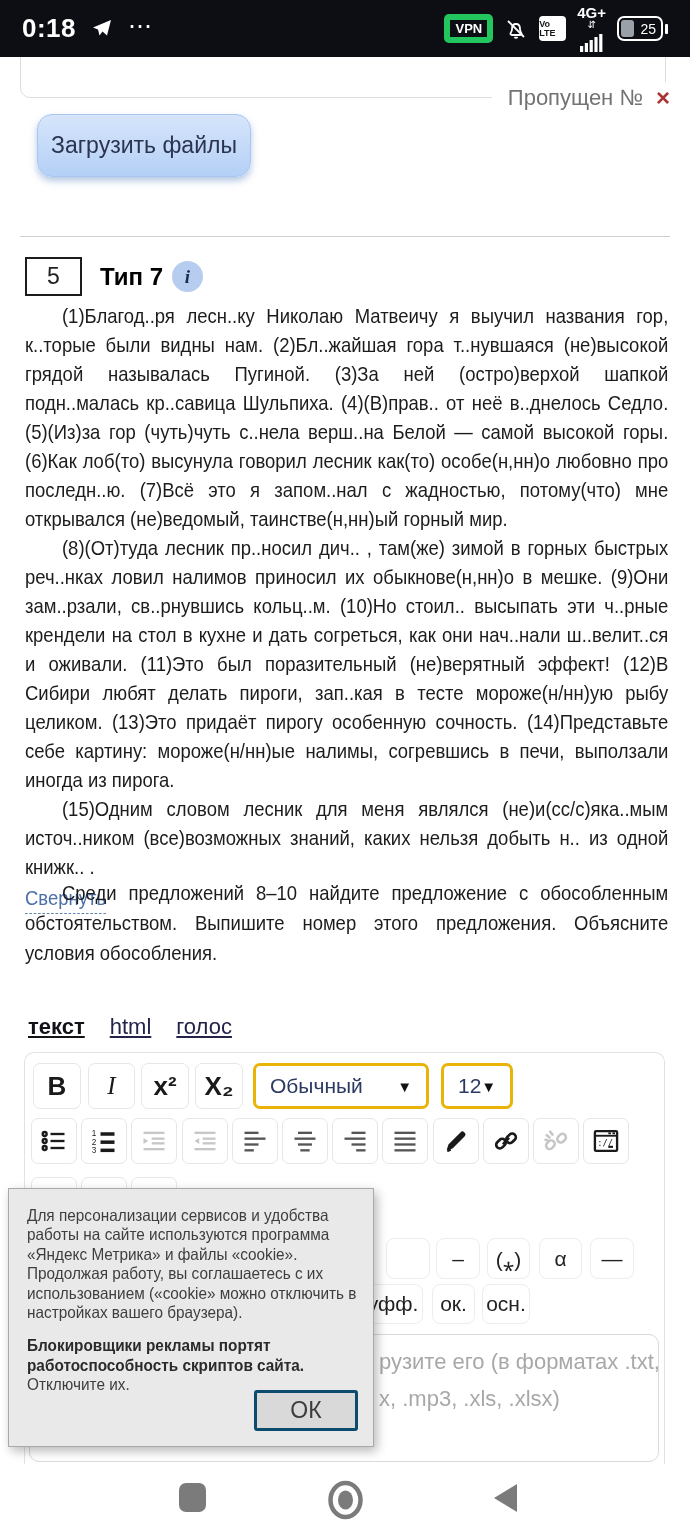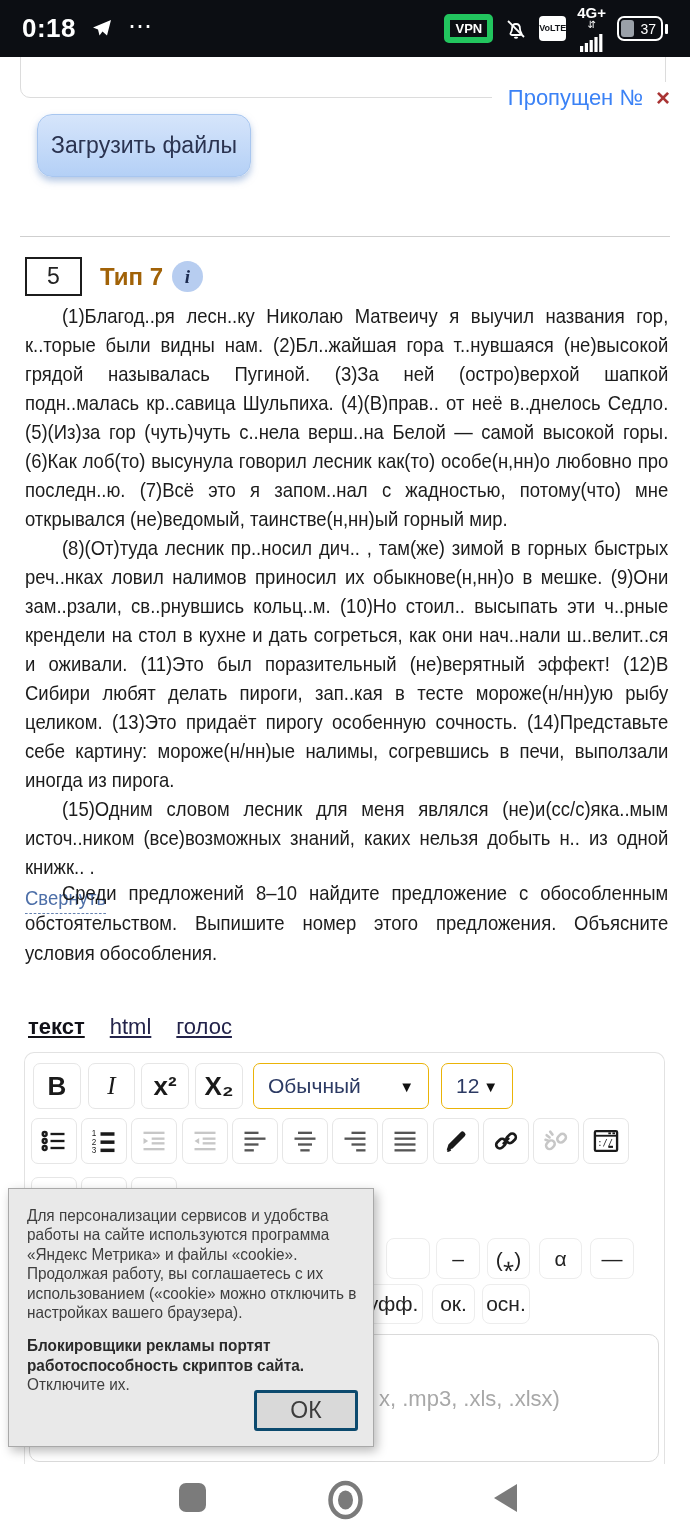--- a/index.html
+++ b/index.html
@@ -11,59 +11,59 @@
   .statusbar { position:absolute; left:0; top:0; width:690px; height:57px;
     background:#0c0e13; color:#fff; display:flex; align-items:center;
     justify-content:space-between; padding:0 22px; z-index:20; }
   .sb-left { display:flex; align-items:center; gap:14px; }
   .sb-time { font-size:26px; font-weight:600; letter-spacing:.5px; }
   .sb-dots { font-size:24px; letter-spacing:3px; margin-top:-6px; }
   .sb-right { display:flex; align-items:center; gap:11px; }
   .sb-vpn { border:6px solid #22c55e; border-radius:5px; font-size:13px;
     font-weight:bold; padding:1px 5px; line-height:1.2; }
   .sb-volte { background:#fff; color:#14161a; border-radius:4px; width:27px;
-    height:25px; display:flex; flex-direction:row; align-items:center;
+    height:25px; display:flex; flex-direction:column; 
     justify-content:center; font-weight:bold; font-size:9px; line-height:1; }
   .sb-net { display:flex; align-items:center; gap:2px;flex-direction:column; }
   .sb-netcol { display:flex; flex-direction:column; align-items:center; line-height:1; }
   .sb-4g { font-size:15px; font-weight:bold; }
   .sb-arrows { font-size:10px; margin-top:0px; }
   .sb-batt { display:flex; align-items:center; gap:2px; }
   .batt-body { position:relative; width:46px; height:25px; border:2px solid #fff;
     border-radius:7px; }
   .batt-fill { position:absolute; left:2px; top:2px; bottom:2px; width:13px;
     background:#9aa0a8; border-radius:3px; }
   .batt-num { position:absolute; right:5px; top:50%; transform:translateY(-52%);
     font-size:14px; color:#fff; }
   .batt-nub { width:3px; height:10px; background:#fff; border-radius:1px; }
 
   
   .answer-box { position:absolute; left:20px; top:40px; width:646px; height:58px;
     border:1px solid #dcdcdc; border-radius:10px; background:#fff; }
   .missed { position:absolute; left:492px; top:82px; width:188px; height:32px;
     background:#fff; display:flex; align-items:center; justify-content:flex-end;
     gap:13px; padding-right:10px; }
-  .missed-label { font-size:22px; color:#3b82f6; }
+  .missed-label { font-size:22px; color:#737373; }
   .missed-x { font-size:24px; font-weight:bold; color:#a93434; line-height:1; }
 
   .upload-btn { position:absolute; left:37px; top:114px; width:214px; height:63px;
     background:linear-gradient(#d6e5fb,#b4d0f6); border:1px solid #a8c6ef;
     border-radius:15px; box-shadow:0 4px 7px rgba(120,155,205,.55);
     display:flex; align-items:center; justify-content:center;
     font-size:23px; color:#2a3350; }
 
   .divider { position:absolute; left:20px; top:236px; width:650px; height:1px;
     background:#cfcfcf; }
 
   
   .task-num { position:absolute; left:25px; top:257px; width:57px; height:39px;
     border:2px solid #1c1c1c; display:flex; align-items:center;
     justify-content:center; font-size:23px; color:#222; background:#fff; }
   .task-type { position:absolute; left:100px; top:263px; font-size:24px;
-    font-weight:bold; color:#a16207; }
+    font-weight:bold; color:#000000; }
   .info-icon { position:absolute; left:172px; top:261px; width:31px; height:31px;
     border-radius:50%; background:#b7cdf0; display:flex; align-items:center;
     justify-content:center; font-family:"Liberation Serif", serif;
     font-style:italic; font-weight:bold; font-size:19px; color:#1c2b50; }
 
   
   .condensed { transform:scaleX(.88); transform-origin:0 0; }
   .textwrap { position:absolute; left:25px; top:301px; width:731px;
     font-size:21px; line-height:29px; text-align:justify; color:#1c1c1c; }
   .textwrap p { text-indent:42px; }
@@ -85,21 +85,21 @@
     background:#fff; border:1px solid #e2e2e2; border-bottom:none;
     border-radius:10px 10px 0 0; }
   .tbtn { position:absolute; height:46px; background:#fff;
     border:1px solid #e6e6e6; border-radius:7px; display:flex;
     align-items:center; justify-content:center; cursor:pointer; color:#1a1a1a; }
   .tbtn.dis { color:#c7c7c7; }
   .lbl-b { font-size:26px; font-weight:bold; }
   .lbl-i { font-family:"Liberation Serif", serif; font-style:italic; font-size:25px; }
   .lbl-x { font-size:26px; font-weight:bold; }
   .dropdown { position:absolute; height:46px; background:#fff;
-    border:1px solid #eab308; border-radius:7px; display:flex;
+    border:3px solid #eab308; border-radius:7px; display:flex;
     align-items:center; justify-content:space-between; padding:0 14px;
     font-size:21px; color:#2c3a63; cursor:pointer; }
   .dd-arrow { font-size:15px; color:#111; }
   .charbtn { position:absolute; height:41px; background:#fff;
     border:1px solid #ededed; border-radius:8px; display:flex;
     align-items:center; justify-content:center; font-size:21px; color:#222;
     cursor:pointer; }
   .low-ast { letter-spacing:0; }
   .ta { position:absolute; left:4px; top:281px; width:630px; height:128px;
     border:1px solid #dadada; border-radius:10px; background:#fff; }
@@ -164,21 +164,21 @@
         <rect x="0" y="14" width="3.2" height="6" fill="#fff"></rect>
         <rect x="4.8" y="11" width="3.2" height="9" fill="#fff"></rect>
         <rect x="9.6" y="8" width="3.2" height="12" fill="#fff"></rect>
         <rect x="14.4" y="5" width="3.2" height="15" fill="#fff"></rect>
         <rect x="19.2" y="2" width="3.2" height="18" fill="#fff"></rect>
       </svg>
     </span>
     <span class="sb-batt">
       <span class="batt-body">
         <span class="batt-fill"></span>
-        <span class="batt-num">37</span>
+        <span class="batt-num">25</span>
       </span>
       <span class="batt-nub"></span>
     </span>
   </div>
 </div>
 
 <div class="answer-box"></div>
 <div class="missed">
   <span class="missed-label">Пропущен №</span>
   <span class="missed-x">×</span>
@@ -357,20 +357,21 @@
   <div class="charbtn" style="left:411px; top:185px; width:44px">–</div>
   <div class="charbtn low-ast" style="left:462px; top:185px; width:43px">(⁎)</div>
   <div class="charbtn" style="left:514px; top:185px; width:43px">α</div>
   <div class="charbtn" style="left:565px; top:185px; width:44px">—</div>
 
   <div class="charbtn" style="left:338px; top:231px; width:60px; height:40px">уфф.</div>
   <div class="charbtn" style="left:407px; top:231px; width:43px; height:40px">ок.</div>
   <div class="charbtn" style="left:457px; top:231px; width:48px; height:40px">осн.</div>
 
   <div class="ta">
+    <div class="ta-hint" style="top:14px">рузите его (в форматах .txt,</div>
     <div class="ta-hint" style="top:51px">х, .mp3, .xls, .xlsx)</div>
   </div>
 </div>
 
 <div class="popup">
   <div class="popup-body">
     <div>Для персонализации сервисов и удобства работы на сайте используются программа «Яндекс Метрика» и файлы «cookie». Продолжая работу, вы соглашаетесь с их использованием («cookie» можно отключить в настройках вашего браузера).</div>
     <div class="popup-warn"><b>Блокировщики рекламы портят работоспособность скриптов сайта.</b><span> Отключите их.</span></div>
   </div>
   <div class="ok-btn">ОК</div>

